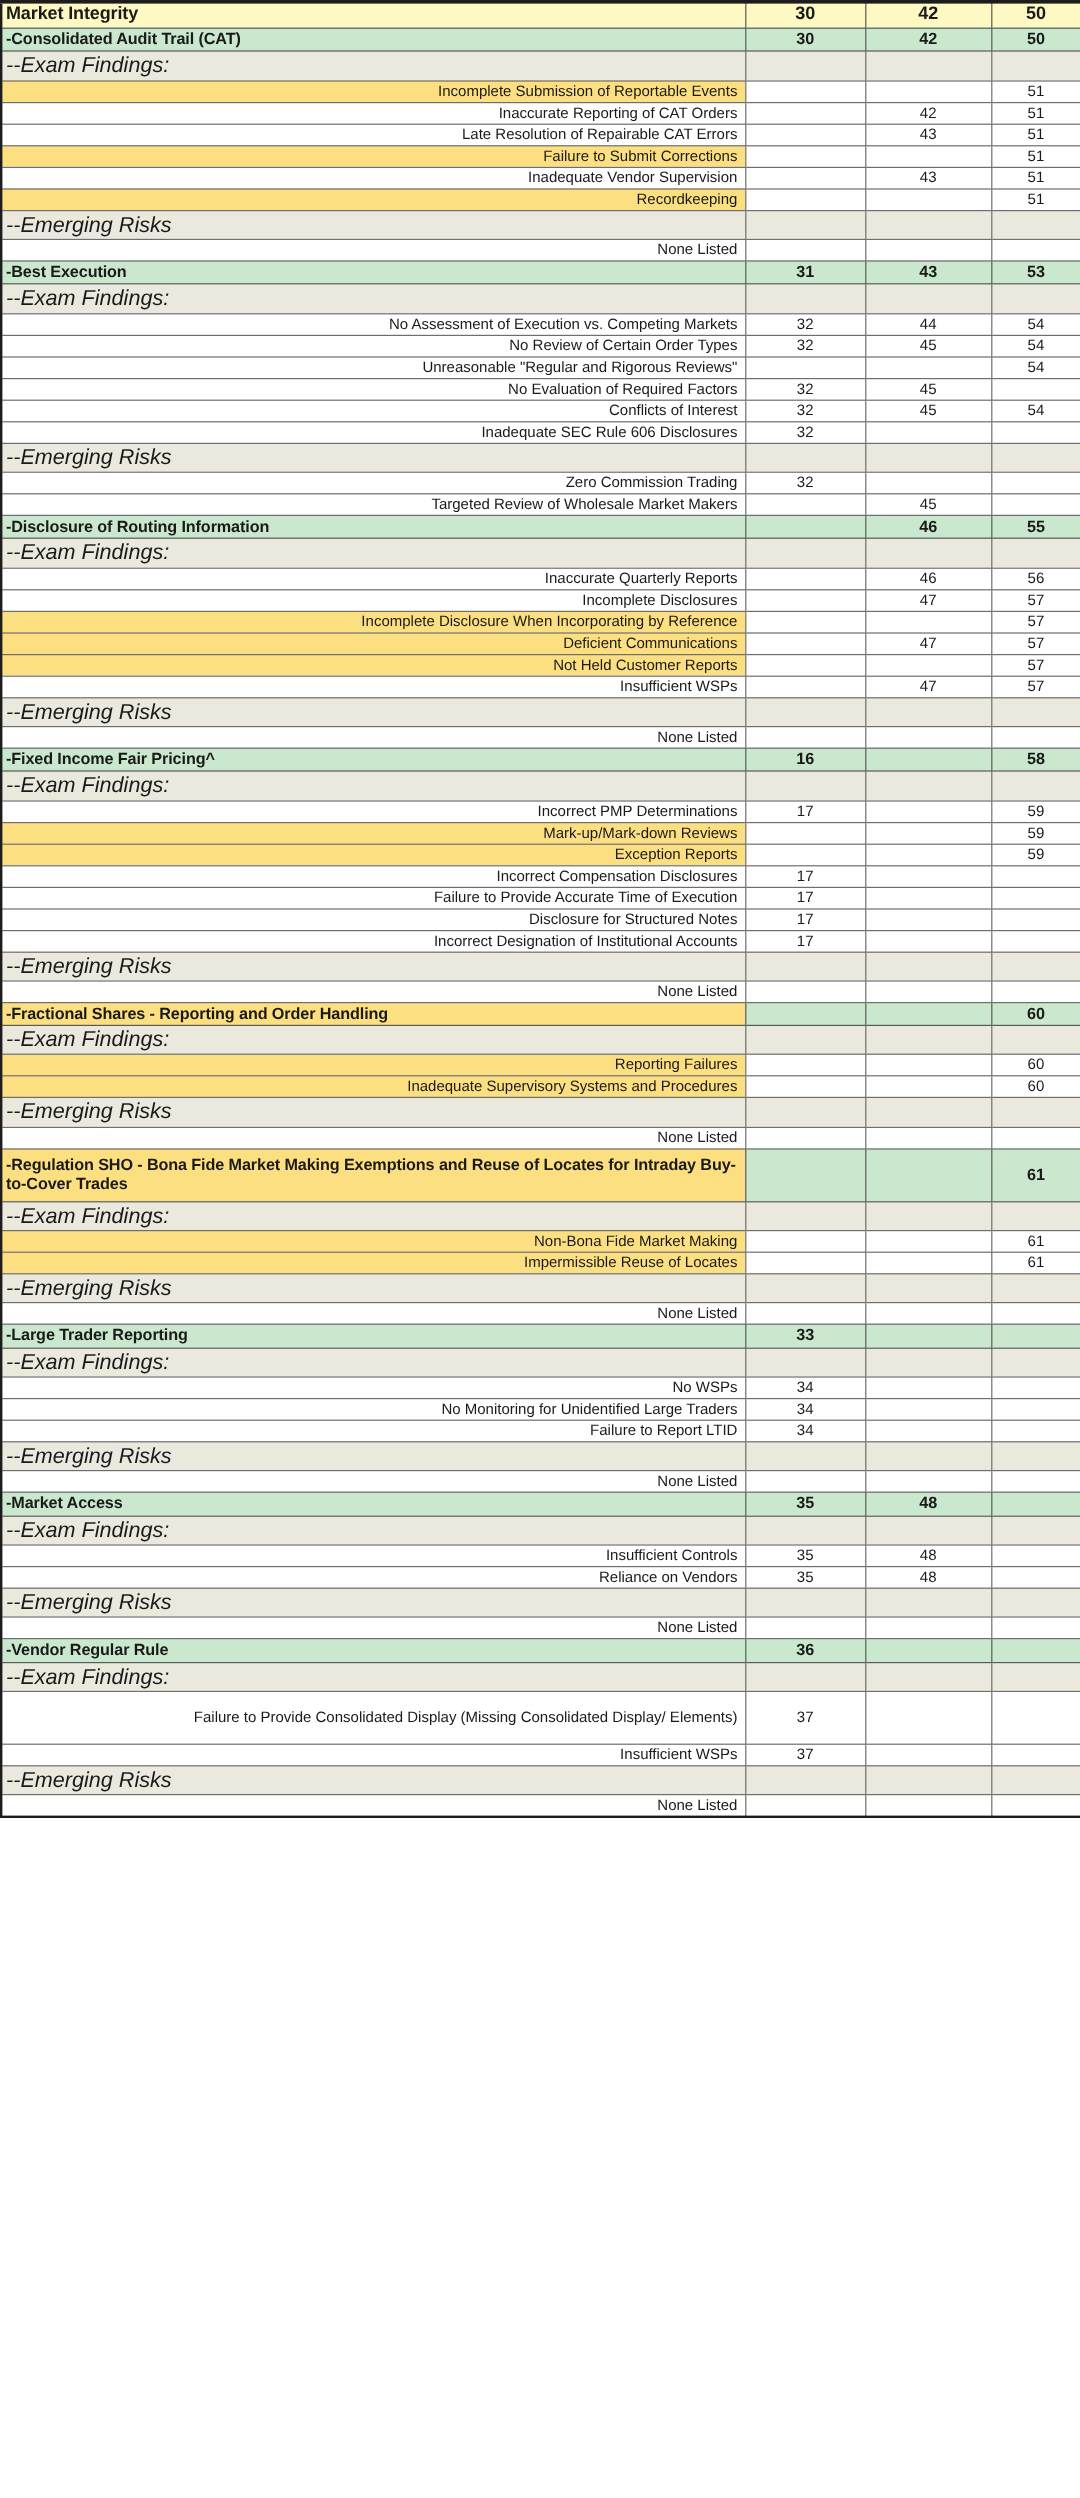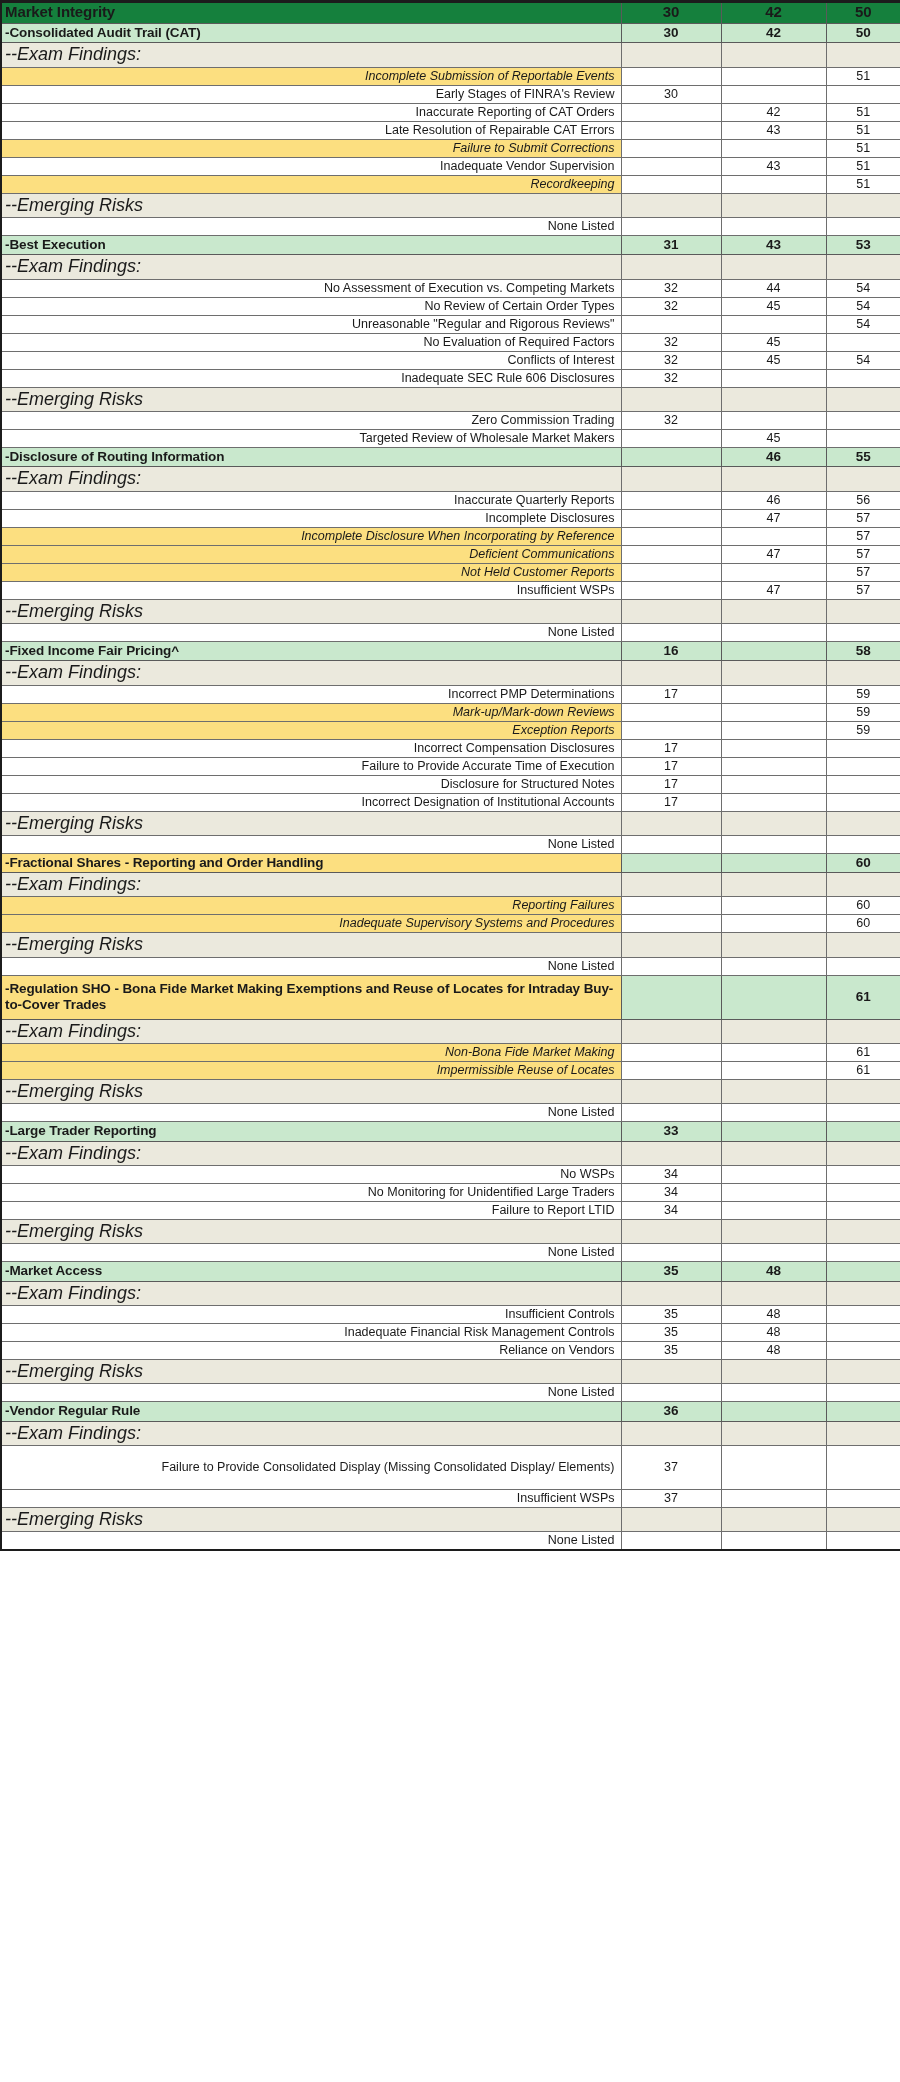--- a/index.html
+++ b/index.html
@@ -48,21 +48,21 @@
   }
   td.num {
     text-align: center;
     font-size: 12.5px;
     line-height: 1.12;
     padding: 1px 2px 2px 2px;
   }
 
   
   tr.r-main > td {
-    background: #15803d;
+    background: #fef9c3;
     border-color: #5a5a5a;
     margin-left: 28px;
   }
   tr.r-main > td.label {
     text-align: left;
     font-weight: bold;
     font-size: 15px;
     padding-left: 3px;
     letter-spacing: -0.1px;
   }
@@ -102,21 +102,20 @@
     font-style: italic;
     font-size: 18px;
     padding-left: 3px;
   }
 
   tr.r-item > td {
     background: #ffffff;
   }
   tr.r-item.hl > td.label {
     background: #fcdf80;
-    font-style: italic;
   }
 </style>
 </head>
 <body>
 
 <div id="sheet">
   <table class="grid">
     <colgroup>
       <col class="c-label">
       <col class="c-n1">
@@ -142,26 +141,20 @@
           <td class="num"></td>
           <td class="num"></td>
         </tr>
         <tr class="r-item hl">
           <td class="label">Incomplete Submission of Reportable Events</td>
           <td class="num"></td>
           <td class="num"></td>
           <td class="num">51</td>
         </tr>
         <tr class="r-item">
-          <td class="label">Early Stages of FINRA's Review</td>
-          <td class="num">30</td>
-          <td class="num"></td>
-          <td class="num"></td>
-        </tr>
-        <tr class="r-item">
           <td class="label">Inaccurate Reporting of CAT Orders</td>
           <td class="num"></td>
           <td class="num">42</td>
           <td class="num">51</td>
         </tr>
         <tr class="r-item">
           <td class="label">Late Resolution of Repairable CAT Errors</td>
           <td class="num"></td>
           <td class="num">43</td>
           <td class="num">51</td>
@@ -514,26 +507,20 @@
           <td class="num"></td>
           <td class="num"></td>
         </tr>
         <tr class="r-item">
           <td class="label">Insufficient Controls</td>
           <td class="num">35</td>
           <td class="num">48</td>
           <td class="num"></td>
         </tr>
         <tr class="r-item">
-          <td class="label">Inadequate Financial Risk Management Controls</td>
-          <td class="num">35</td>
-          <td class="num">48</td>
-          <td class="num"></td>
-        </tr>
-        <tr class="r-item">
           <td class="label">Reliance on Vendors</td>
           <td class="num">35</td>
           <td class="num">48</td>
           <td class="num"></td>
         </tr>
         <tr class="r-sub">
           <td class="label">--Emerging Risks</td>
           <td class="num"></td>
           <td class="num"></td>
           <td class="num"></td>

